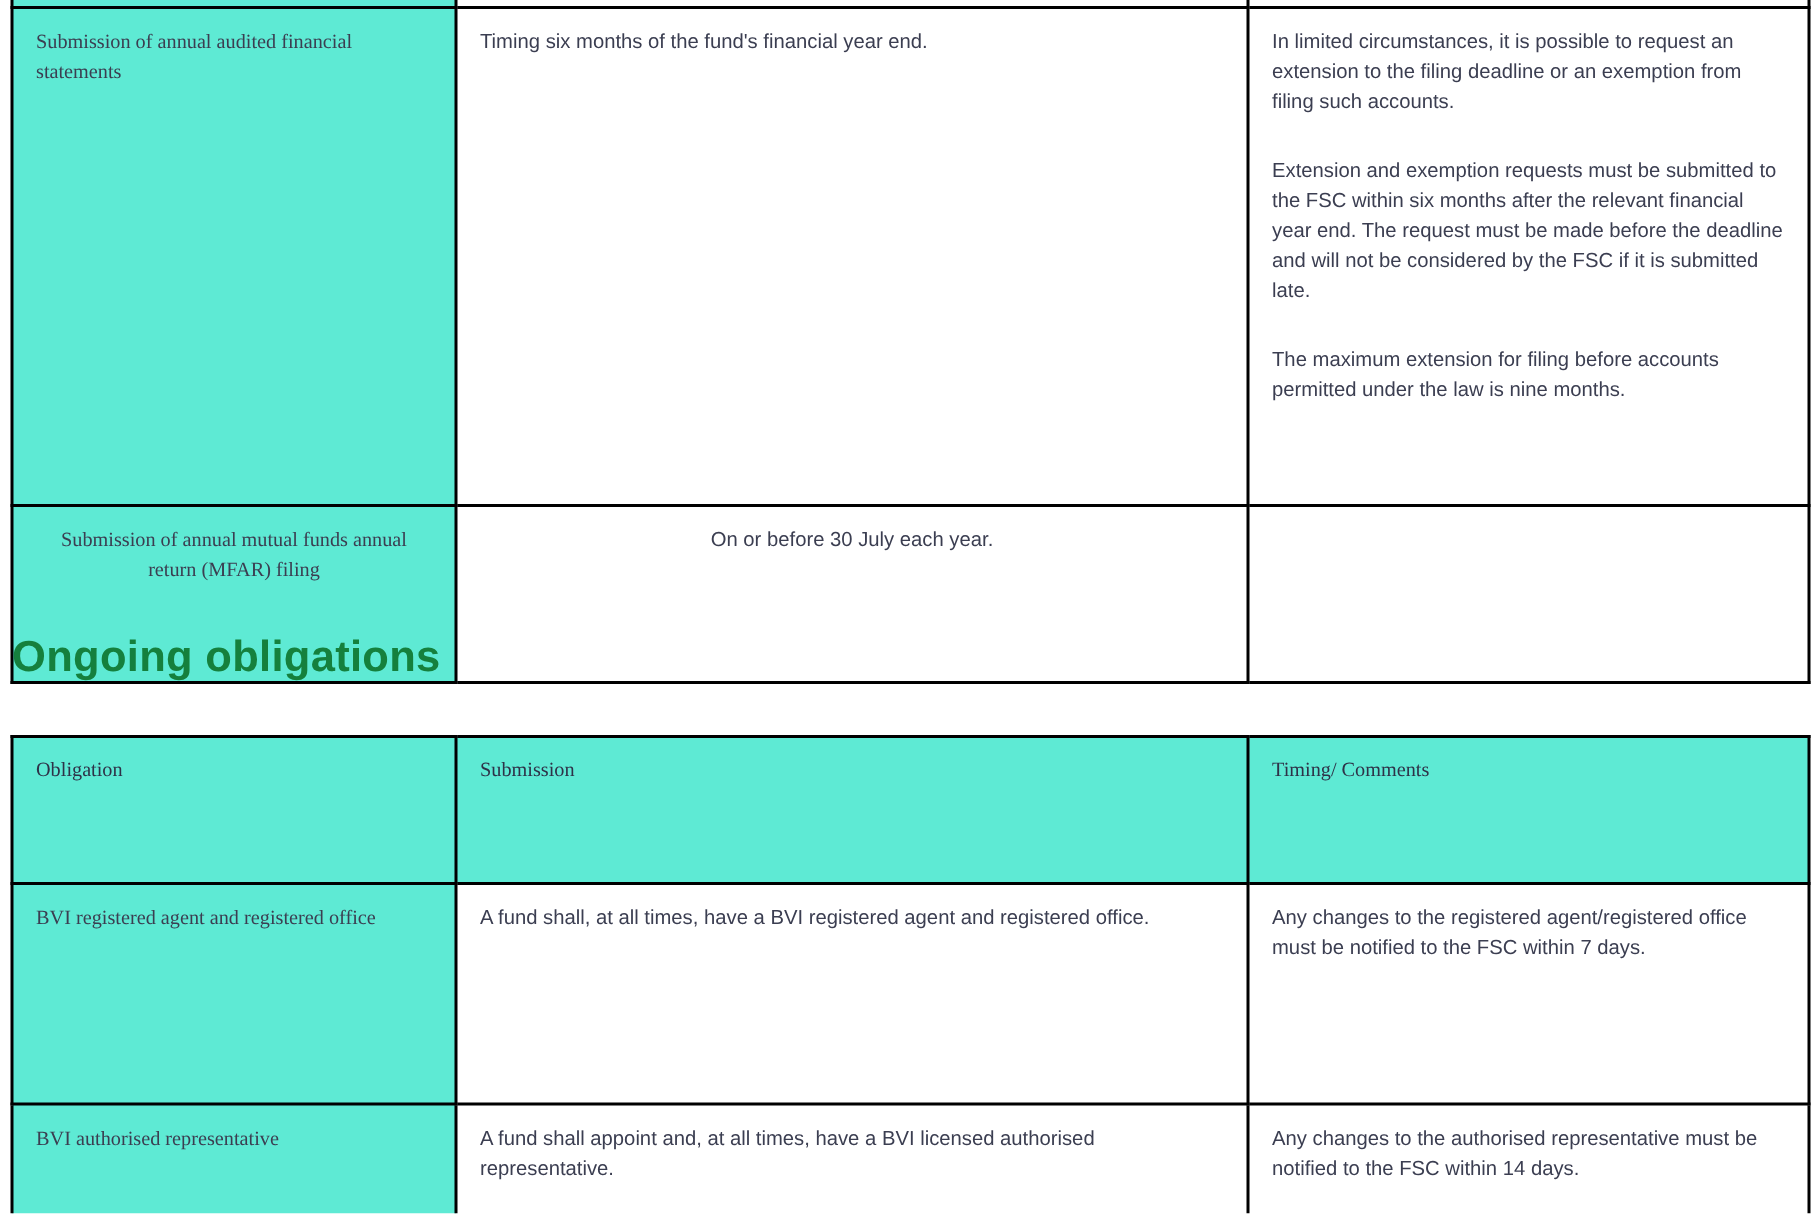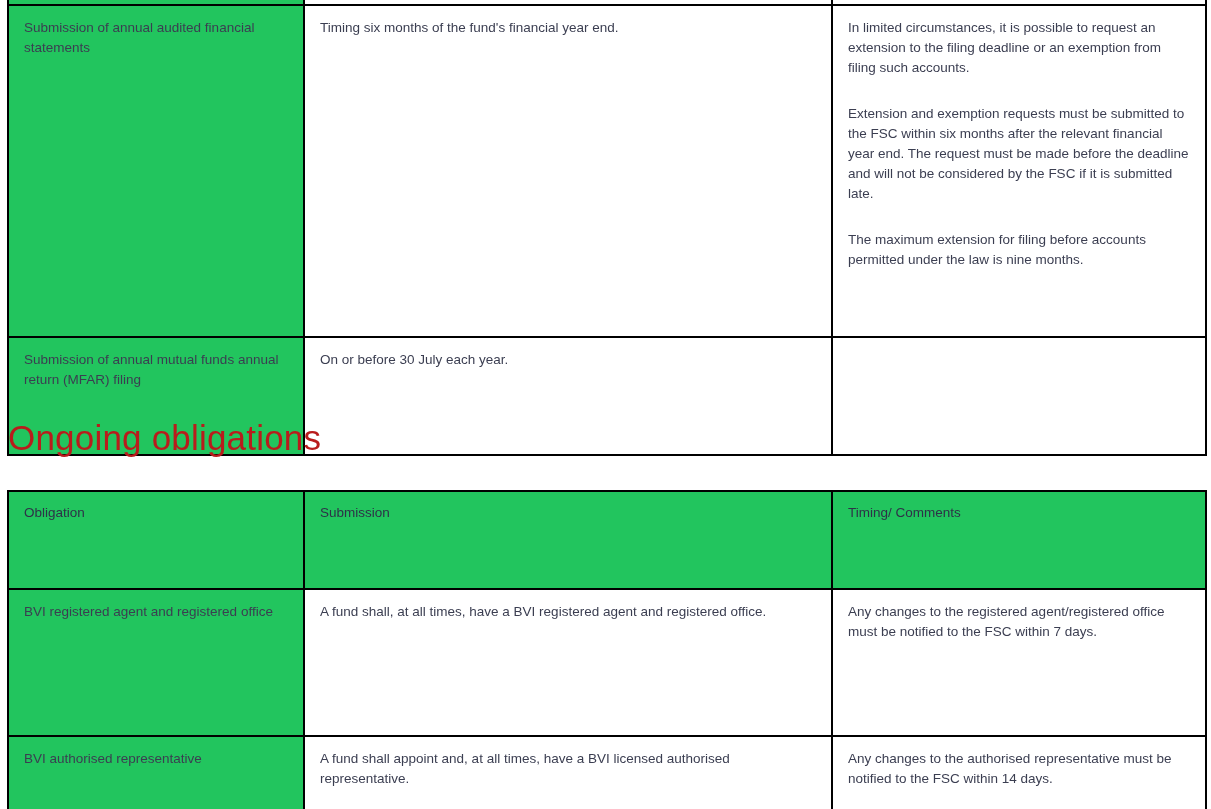--- a/index.html
+++ b/index.html
@@ -26,38 +26,38 @@
     font-size:13.5px;
     line-height:20px;
     font-weight:400;
     color:#3b3e51;
   }
   col.c1{width:296px;}
   col.c2{width:528px;}
   col.c3{width:374px;}
   .t1{top:-16px;}
   .t2{top:490px;}
-  td.gray, th.gray{background:#22c55e;}
+  td.gray, th.gray{background:#5eead4;font-family:Liberation Serif, serif;}
   td.label{font-weight:700;color:#2e3248;}
   tr.cut-row td{height:18px;padding:0;}
   tr.r-tall1 td{height:306px;}
-  tr.r-short td{height:92px;}
+  tr.r-short td{height:92px;text-align:center;}
   tr.hdr th{height:73px;padding-top:11px;font-weight:400;color:#2e3248;}
   tr.r-mid td{height:121px;}
   tr.r-last td{height:150px;}
   .cell p{margin:0 0 26px 0;}
   .cell p:last-child{margin-bottom:0;}
   h1.section{
     position:absolute;
     left:8px;top:421px;
     margin:0;
-    font-size:35px;
+    font-size:29px;
     line-height:34px;
-    font-weight:400;
-    color:#b91c1c;
+    font-weight:700;
+    color:#15803d;
     letter-spacing:0.2px;
   }
 </style>
 </head>
 <body>
 
 <div class="canvas">
 
   <table class="tbl t1">
     <colgroup>

